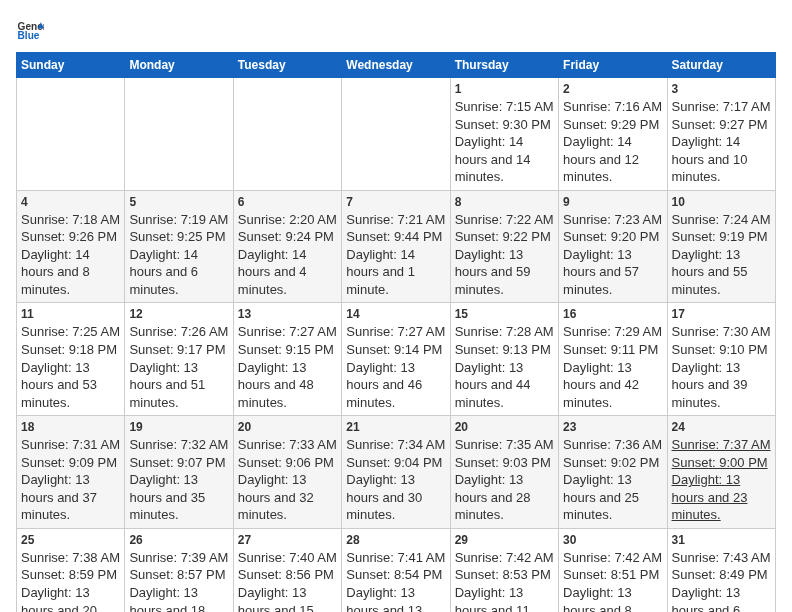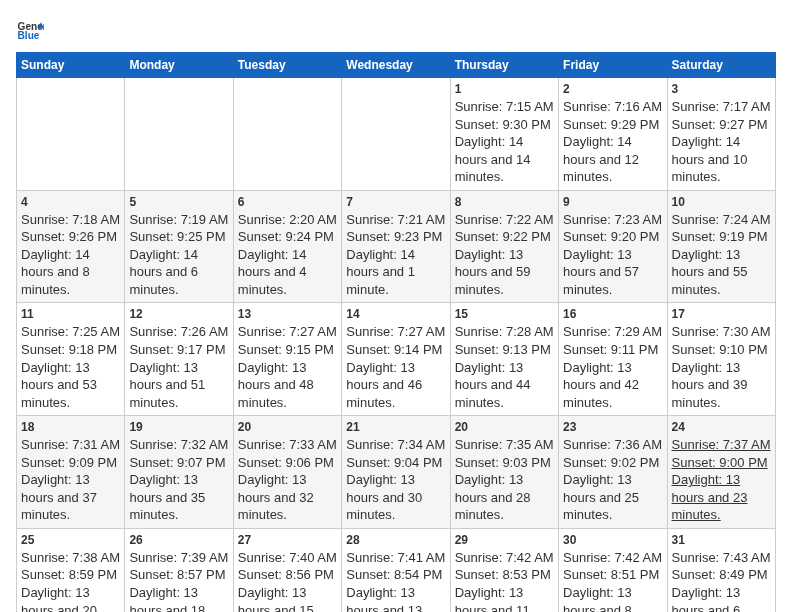--- a/index.html
+++ b/index.html
@@ -151,21 +151,21 @@
         </td>
         <td>
           <span class="day-number">6</span>
           <div class="day-info" style="white-space: pre-line;">Sunrise: 2:20 AM
 Sunset: 9:24 PM
 Daylight: 14 hours and 4 minutes.</div>
         </td>
         <td>
           <span class="day-number">7</span>
           <div class="day-info" style="white-space: pre-line;">Sunrise: 7:21 AM
-Sunset: 9:23 PM
+Sunset: 9:44 PM
 Daylight: 14 hours and 1 minute.</div>
         </td>
         <td>
           <span class="day-number">8</span>
           <div class="day-info" style="white-space: pre-line;">Sunrise: 7:22 AM
 Sunset: 9:22 PM
 Daylight: 13 hours and 59 minutes.</div>
         </td>
         <td>
           <span class="day-number">9</span>

